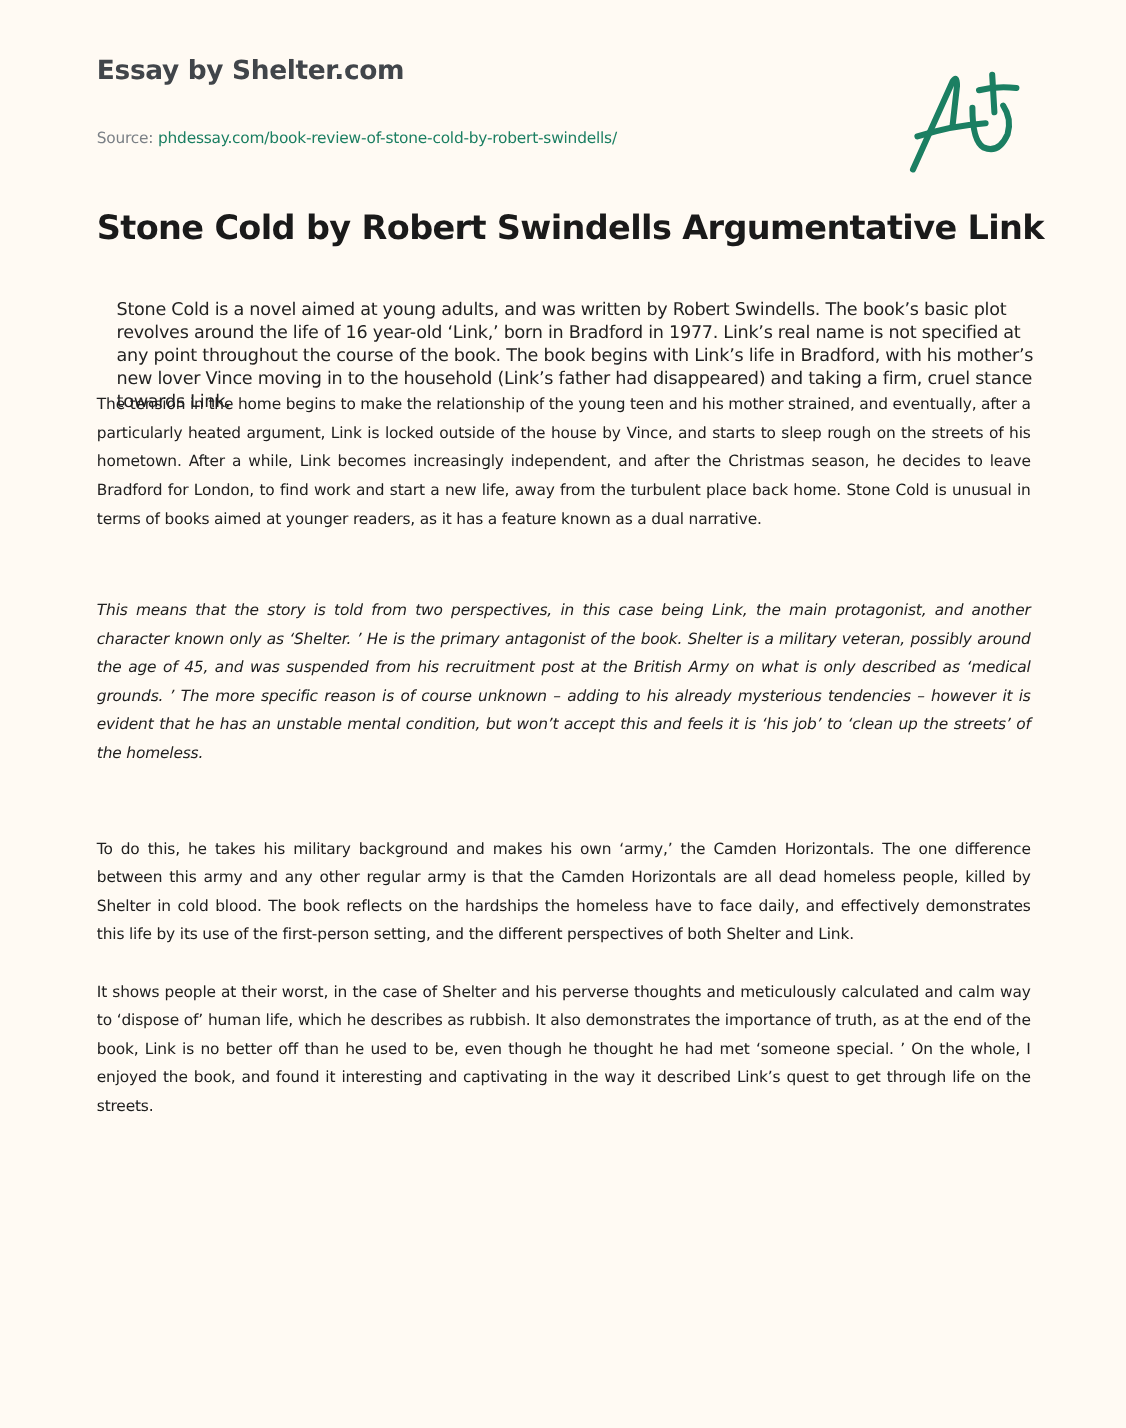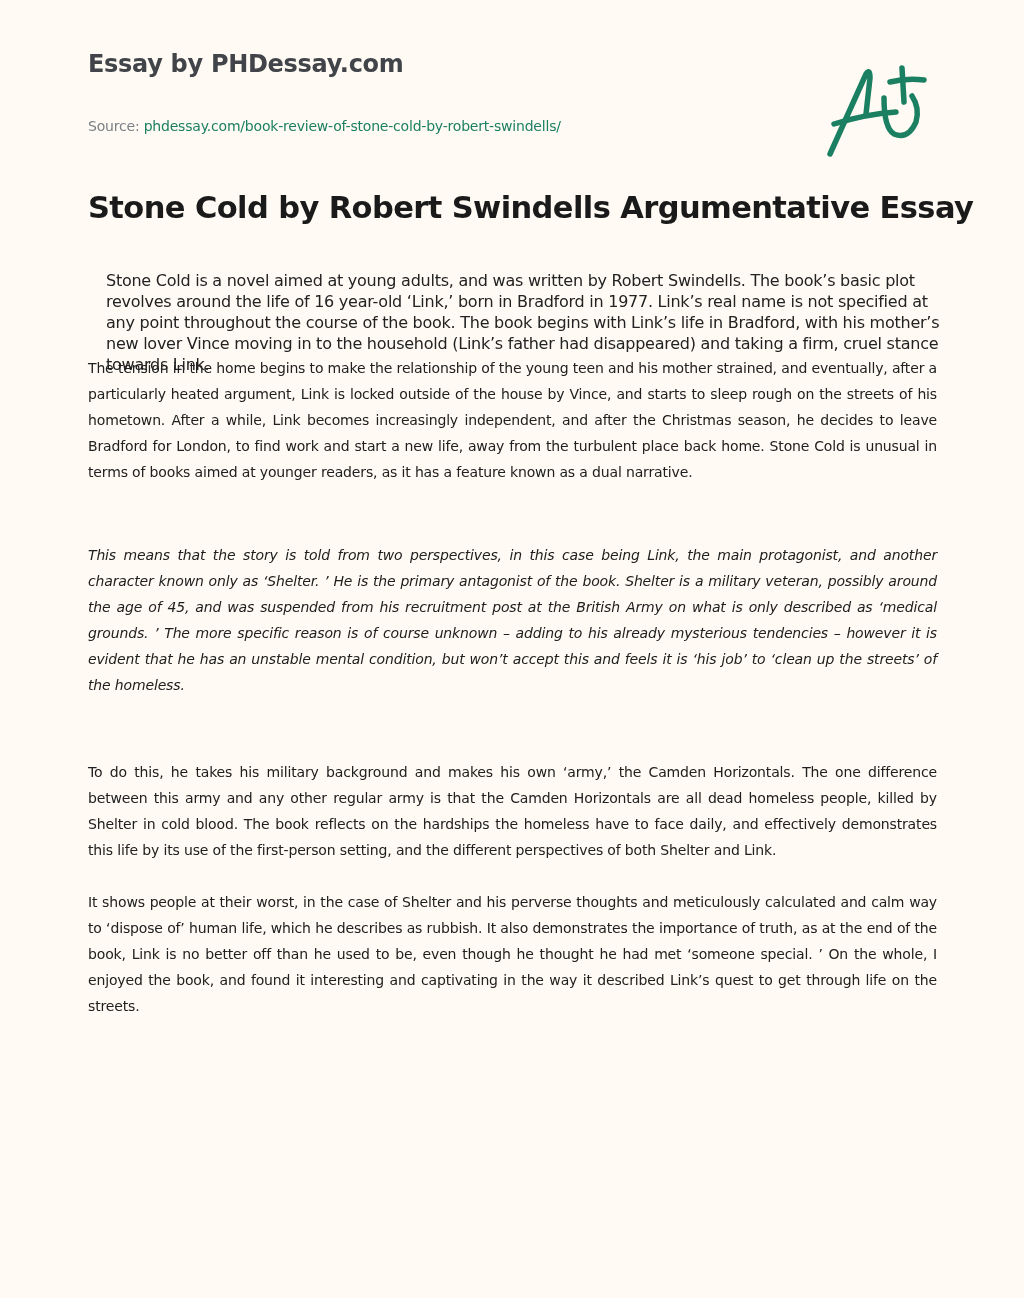--- a/index.html
+++ b/index.html
@@ -83,34 +83,34 @@
     }
     .p1 { top: 355px; }
     .p2 { top: 542px; font-style: italic; }
     .p3 { top: 759px; }
     .p4 { top: 889px; }
   </style>
 </head>
 <body>
 
 <div class="page">
-  <div class="brand">Essay by PHDessay.com</div>
+  <div class="brand">Essay by Shelter.com</div>
   <div class="source">
     <span class="source-label">Source: </span><a class="source-link">phdessay.com/book-review-of-stone-cold-by-robert-swindells/</a>
   </div>
 
   <svg class="logo" viewBox="0 0 104 100">
     <g fill="none" stroke="#1b7f62" stroke-width="5.5" stroke-linecap="round" stroke-linejoin="round">
       <path d="M4 92 L40 12 Q44 6 44 16 L40 52"></path>
       <path d="M8 62 Q40 52 70 50"></path>
       <path d="M58 36 Q58 66 68 72 Q82 78 90 60 Q94 46 86 34"></path>
       <path d="M76 6 L78 40"></path>
       <path d="M64 20 Q80 16 98 18"></path>
     </g>
   </svg>
 
-  <h1 class="title">Stone Cold by Robert Swindells Argumentative Essay</h1>
+  <h1 class="title">Stone Cold by Robert Swindells Argumentative Link</h1>
   <p class="intro">Stone Cold is a novel aimed at young adults, and was written by Robert Swindells. The book’s basic plot revolves around the life of 16 year-old ‘Link,’ born in Bradford in 1977. Link’s real name is not specified at any point throughout the course of the book. The book begins with Link’s life in Bradford, with his mother’s new lover Vince moving in to the household (Link’s father had disappeared) and taking a firm, cruel stance towards Link.</p>
   <p class="body-para p1">The tension in the home begins to make the relationship of the young teen and his mother strained, and eventually, after a particularly heated argument, Link is locked outside of the house by Vince, and starts to sleep rough on the streets of his hometown. After a while, Link becomes increasingly independent, and after the Christmas season, he decides to leave Bradford for London, to find work and start a new life, away from the turbulent place back home. Stone Cold is unusual in terms of books aimed at younger readers, as it has a feature known as a dual narrative.</p>
   <p class="body-para p2">This means that the story is told from two perspectives, in this case being Link, the main protagonist, and another character known only as ‘Shelter. ’ He is the primary antagonist of the book. Shelter is a military veteran, possibly around the age of 45, and was suspended from his recruitment post at the British Army on what is only described as ‘medical grounds. ’ The more specific reason is of course unknown – adding to his already mysterious tendencies – however it is evident that he has an unstable mental condition, but won’t accept this and feels it is ‘his job’ to ‘clean up the streets’ of the homeless.</p>
   <p class="body-para p3">To do this, he takes his military background and makes his own ‘army,’ the Camden Horizontals. The one difference between this army and any other regular army is that the Camden Horizontals are all dead homeless people, killed by Shelter in cold blood. The book reflects on the hardships the homeless have to face daily, and effectively demonstrates this life by its use of the first-person setting, and the different perspectives of both Shelter and Link.</p>
   <p class="body-para p4">It shows people at their worst, in the case of Shelter and his perverse thoughts and meticulously calculated and calm way to ‘dispose of’ human life, which he describes as rubbish. It also demonstrates the importance of truth, as at the end of the book, Link is no better off than he used to be, even though he thought he had met ‘someone special. ’ On the whole, I enjoyed the book, and found it interesting and captivating in the way it described Link’s quest to get through life on the streets.</p>
 </div>
 
 </body></html>

